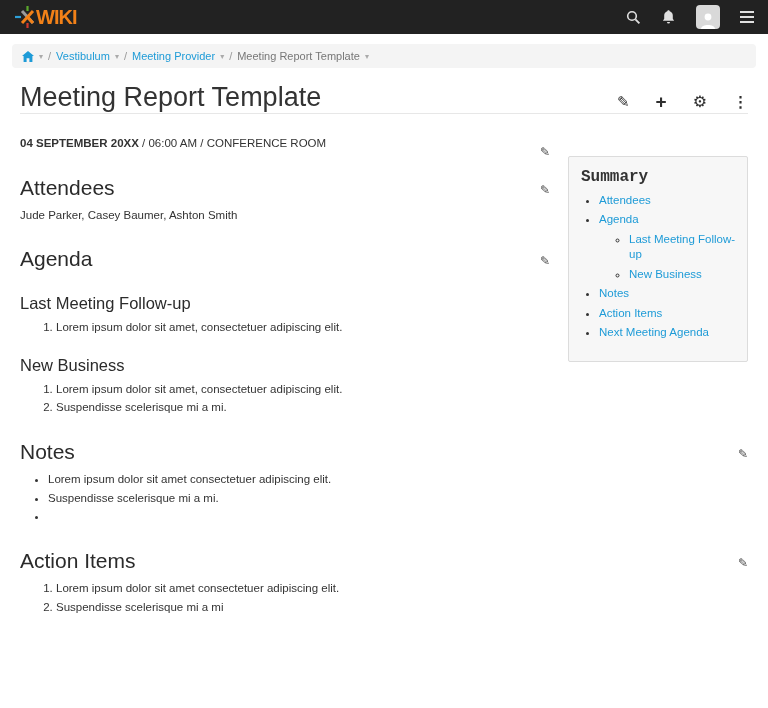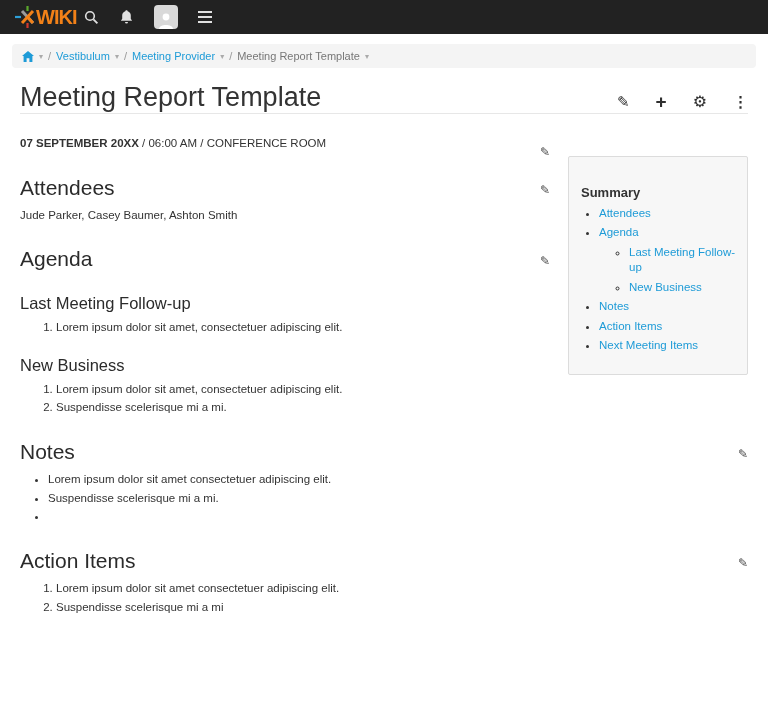--- a/index.html
+++ b/index.html
@@ -11,21 +11,21 @@
     background:#ffffff;
     color:#333;
   }
   a { text-decoration:none; }
   .link { color:#1e9bd7; cursor:pointer; }
   .gap { margin:0 3px; }
 
   
   .navbar {
     height:34px; background:#222222;
-    display:flex; align-items:center; 
+    display:flex; align-items:center; justify-content:space-between;
     padding:0 14px;
   }
   .nav-right { display:flex; align-items:center; gap:20px; }
   .nav-icon { display:flex; align-items:center; cursor:pointer; }
   .avatar-box {
     width:24px; height:24px; background:#d9d9d9; border-radius:4px;
     display:flex; align-items:flex-end; justify-content:center; overflow:hidden; cursor:pointer;
   }
   .burger { display:flex; flex-direction:column; gap:3px; cursor:pointer; }
   .burger span { display:block; width:14px; height:2px; background:#e0e0e0; }
@@ -52,21 +52,21 @@
   .modified { font-size:10.5px; color:#999; margin:8px 0 14px; }
   hr.page-rule { border:none; border-top:1px solid #e7e7e7; margin:0; }
 
   
   .content { font-size:11.5px; line-height:1.35; }
   .summary-panel {
     float:right; width:180px;
     background:#f7f7f7; border:1px solid #dcdcdc; border-radius:2px;
     margin:20px 0 14px 18px; padding:10px 8px 16px 12px;
   }
-  .summary-title { font-weight:bold; font-size:13px; color:#333; margin:17px 0 2px; }
+  .summary-title { font-weight:bold; font-size:16px; color:#333; margin:0 0 2px;font-family:Liberation Mono, monospace; }
   .summary-panel ul { margin:4px 0 0; padding-left:18px; list-style:disc; }
   .summary-panel ul ul { list-style:circle; padding-left:30px; margin:3px 0 0; }
   .summary-panel li { margin:4px 0; color:#333; }
 
   h1.doc { font-size:21px; font-weight:400; color:#2b2b2b; margin:22px 0 6px; clear:none; }
   h1.first { margin-top:22px; }
   h2.doc { font-size:16.5px; font-weight:400; color:#2b2b2b; margin:18px 0 6px; }
   .section-edit { float:right; font-size:12px; color:#444; margin-top:8px; cursor:pointer; }
   .meeting-info { margin:2px 0 12px; }
   .meeting-info b { font-weight:bold; }
@@ -155,29 +155,29 @@
       <ul>
         <li><a class="link">Attendees</a></li>
         <li><a class="link">Agenda</a>
           <ul>
             <li><a class="link">Last Meeting Follow-up</a></li>
             <li><a class="link">New Business</a></li>
           </ul>
         </li>
         <li><a class="link">Notes</a></li>
         <li><a class="link">Action Items</a></li>
-        <li><a class="link">Next Meeting Items</a></li>
+        <li><a class="link">Next Meeting Agenda</a></li>
       </ul>
     </div>
 
     <h1 class="doc first">
       <span class="section-edit">✎</span>
     </h1>
     <p class="meeting-info">
-      <b>07 SEPTEMBER 20XX</b><span> / 06:00 AM / CONFERENCE ROOM</span>
+      <b>04 SEPTEMBER 20XX</b><span> / 06:00 AM / CONFERENCE ROOM</span>
     </p>
 
     <h1 class="doc">
       <span class="section-edit">✎</span>
       <span>Attendees</span>
     </h1>
     <p class="body-text">Jude Parker, Casey Baumer, Ashton Smith</p>
 
     <h1 class="doc">
       <span class="section-edit">✎</span>

